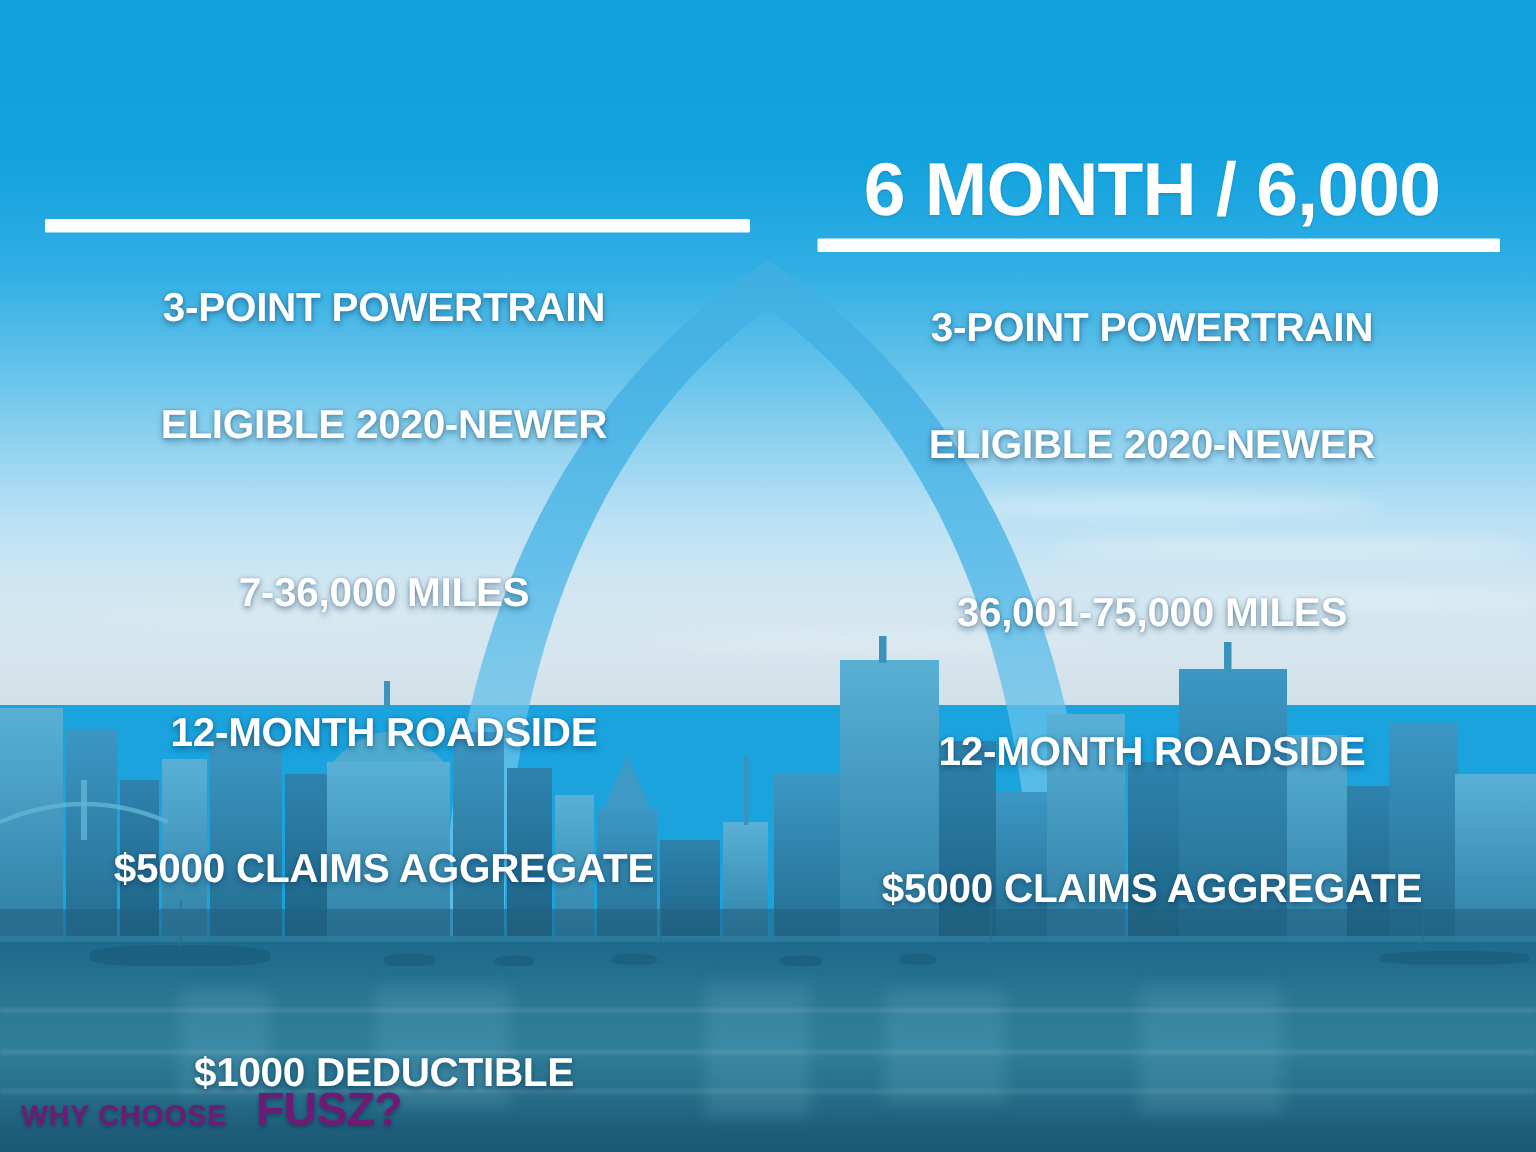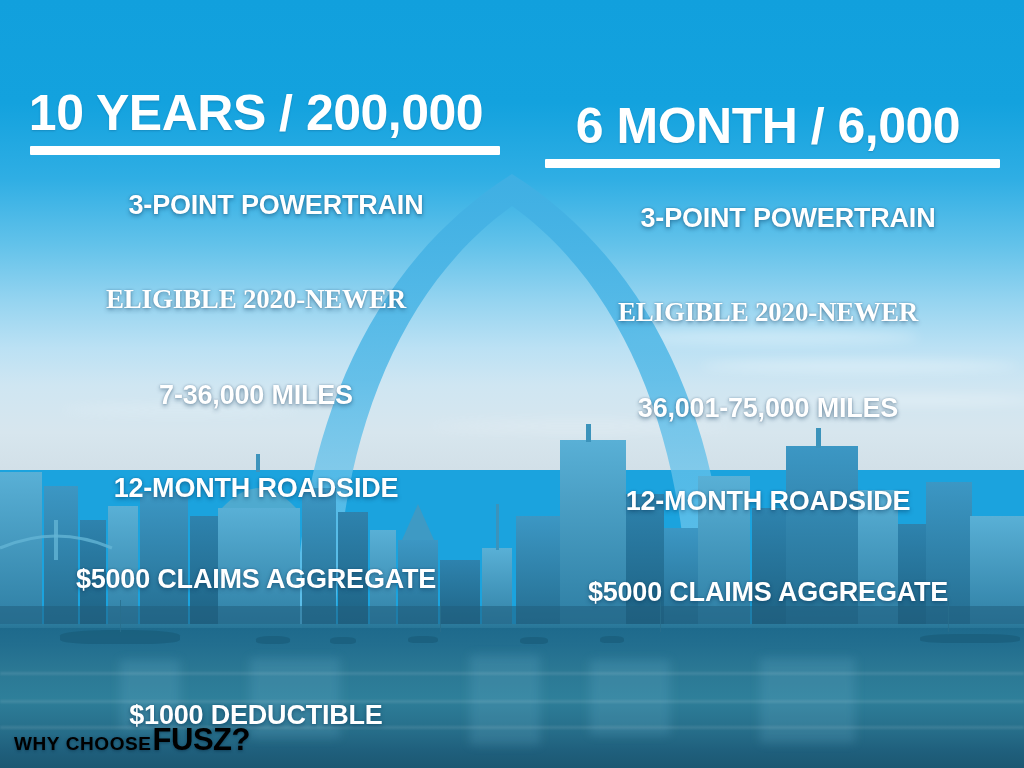--- a/index.html
+++ b/index.html
@@ -102,34 +102,34 @@
   .col.left .rule{left:30px;right:12px;width:470px;}
   .col.right .rule{left:33px;width:455px;}
 
   .feature{
     position:absolute;width:100%;text-align:center;
     color:#FFFFFF;font-weight:bold;font-size:27px;
     letter-spacing:-0.2px;white-space:nowrap;
     text-shadow:0 2px 4px rgba(0,45,80,.42), 0 0 2px rgba(0,45,80,.30);
     font-family:"Liberation Sans", sans-serif;
   }
-  .f0{top:190px;padding-left:20px;}
-  .f1{top:284px;font-family:Liberation Serif, serif;}
+  .f0{top:190px;}
+  .f1{top:268px;}
   .f2{top:380px;}
   .f3{top:473px;}
   .f4{top:564px;}
   .f5{top:700px;}
 
   .f4, .f5{font-size:27px;}
 
   
   .footer{
     position:absolute;left:14px;bottom:10px;
-    display:flex;align-items:baseline;gap:1px;
-    color:#000000;
+    display:flex;align-items:baseline;gap:19px;
+    color:#701a75;
     text-shadow:0 1px 3px rgba(0,35,60,.5);
     margin-top:32px;
   }
   .footer .why{
     font-size:19px;font-weight:bold;letter-spacing:.6px;
   }
   .footer .brand{
     font-size:31px;font-weight:bold;letter-spacing:-0.5px;
   }
 </style>
@@ -243,21 +243,20 @@
   <div class="reflect" style="left:470px;top:655px;width:70px;height:90px;"></div>
   <div class="reflect" style="left:590px;top:660px;width:80px;height:75px;"></div>
   <div class="reflect" style="left:760px;top:658px;width:95px;height:85px;"></div>
   <div class="ripple" style="left:0;top:672px;width:1024px;"></div>
   <div class="ripple" style="left:0;top:700px;width:1024px;"></div>
   <div class="ripple" style="left:0;top:726px;width:1024px;"></div>
 
   <div class="cols">
 
     <div class="col left">
-      <div class="headline">10 YEARS / 200,000</div>
       <div class="rule"></div>
       <div class="feature f0">3-POINT POWERTRAIN</div>
       <div class="feature f1">ELIGIBLE 2020-NEWER</div>
       <div class="feature f2">7-36,000 MILES</div>
       <div class="feature f3">12-MONTH ROADSIDE</div>
       <div class="feature f4">$5000 CLAIMS AGGREGATE</div>
       <div class="feature f5">$1000 DEDUCTIBLE</div>
     </div>
 
     <div class="col right">

